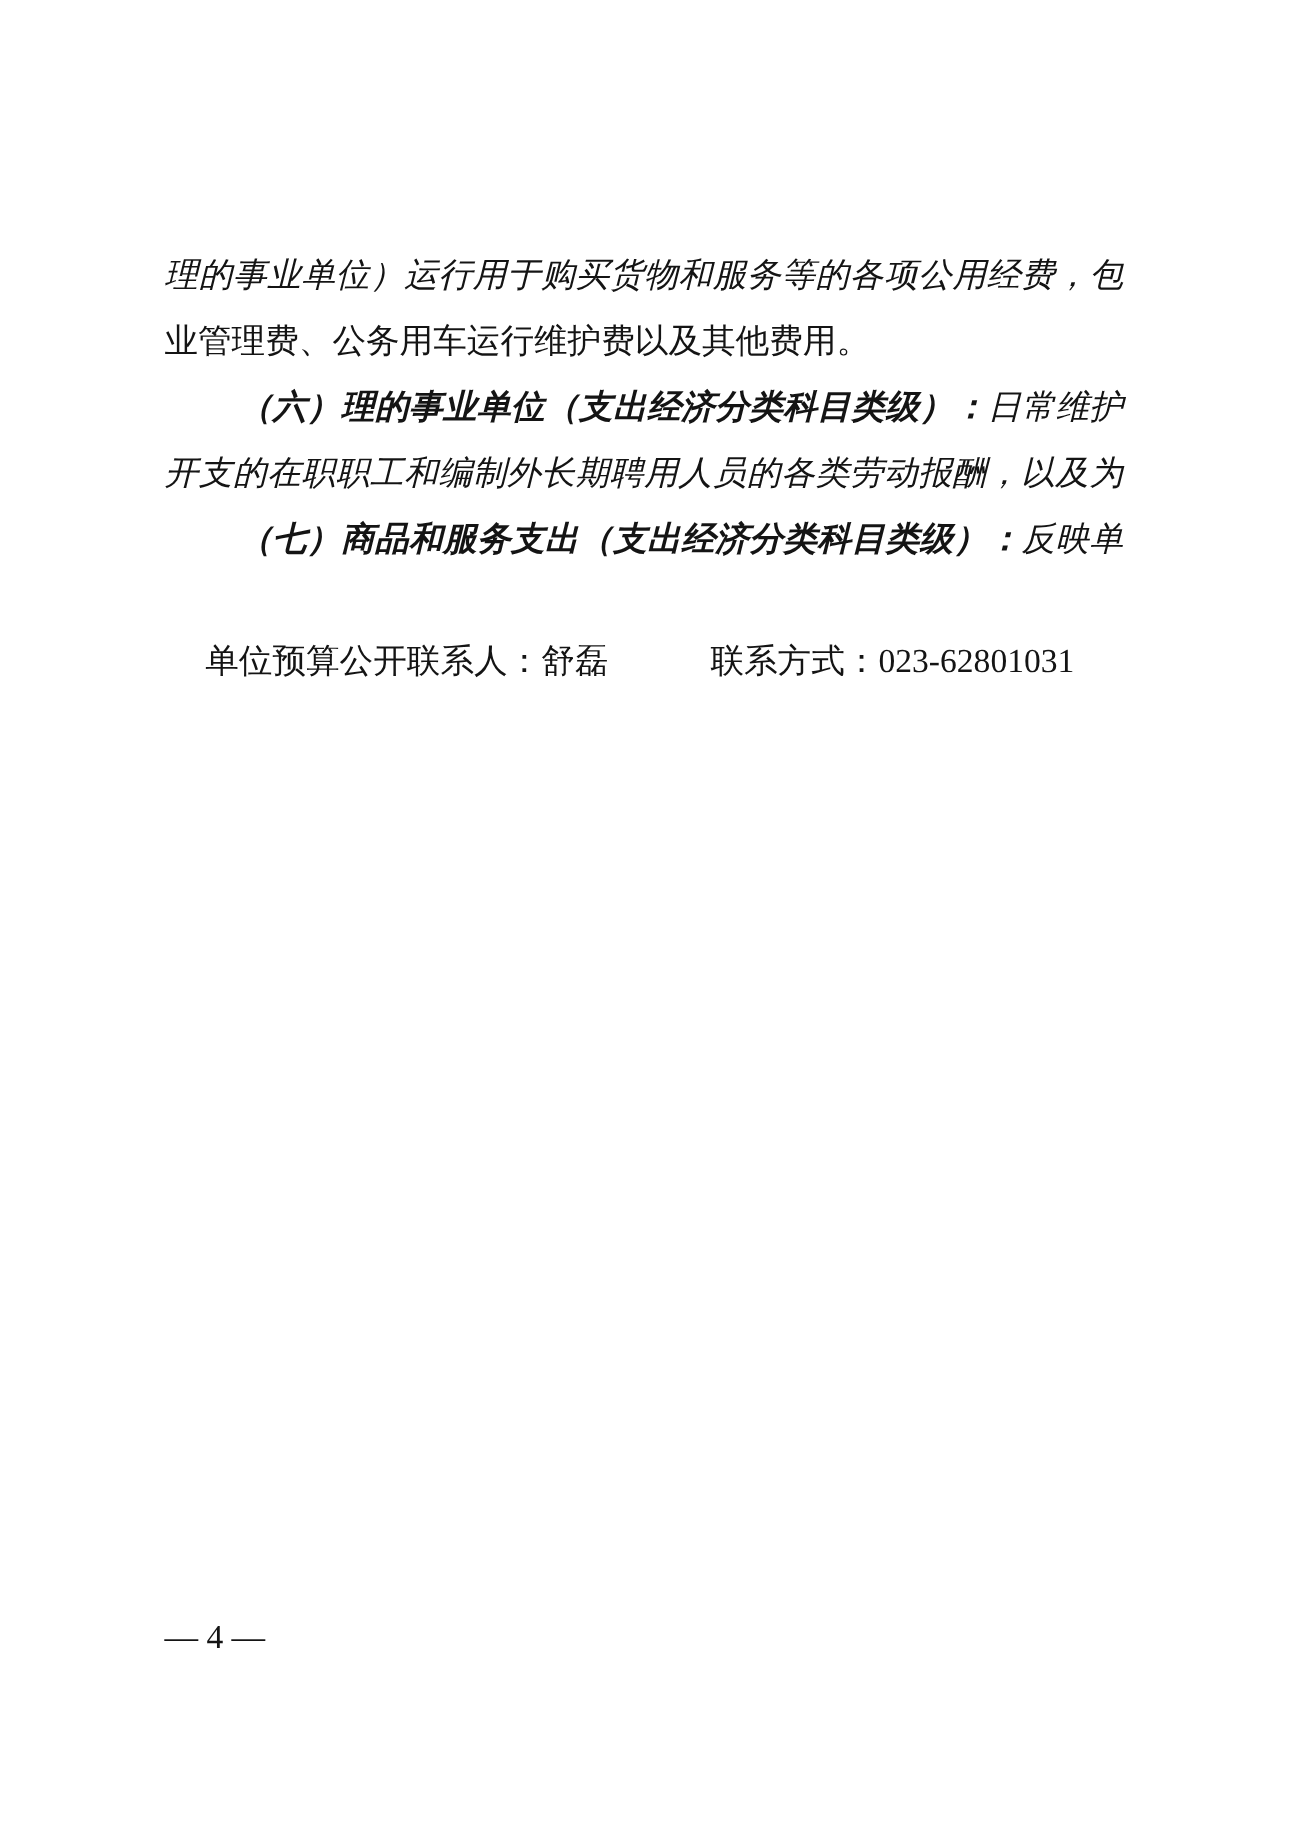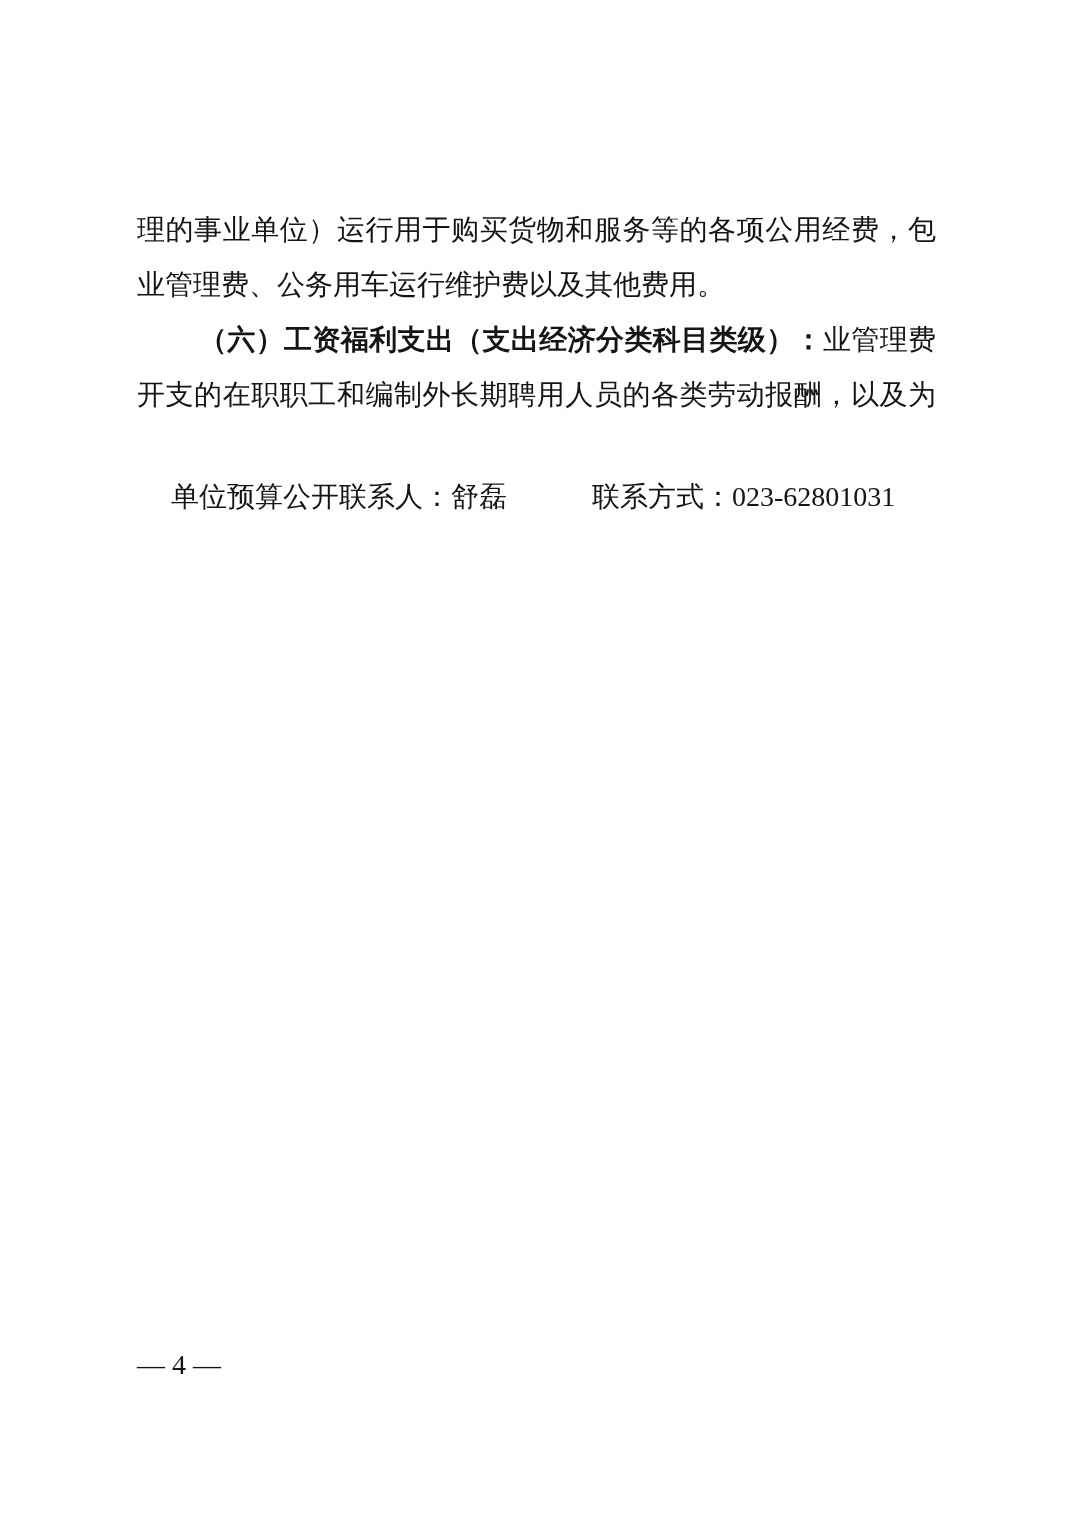--- a/index.html
+++ b/index.html
@@ -26,20 +26,21 @@
     letter-spacing: 0;
   }
   .line {
     height: 55px;
     text-align: justify;
     text-justify: inter-ideograph;
   }
   
   .fill {
     text-align-last: justify;
+    font-style: italic;
   }
   
   .end {
     text-align: right;
     text-align-last: left;
   }
   .indent2 {
     text-indent: 62px;
   }
   .heading-bold {
@@ -69,24 +70,27 @@
 <body>
 
 <div class="page">
 
   <div class="content">
 
     <div class="line fill">理的事业单位）运行用于购买货物和服务等的各项公用经费，包</div>
     <div class="line end">业管理费、公务用车运行维护费以及其他费用。</div>
 
     <div class="line fill indent2">
-      <span class="heading-bold">（六）工资福利支出（支出经济分类科目类级）：</span><span>业管理费</span>
+      <span class="heading-bold">（六）理的事业单位（支出经济分类科目类级）：</span><span>日常维护</span>
     </div>
     <div class="line fill">开支的在职职工和编制外长期聘用人员的各类劳动报酬，以及为</div>
 
+    <div class="line fill indent2">
+      <span class="heading-bold">（七）商品和服务支出（支出经济分类科目类级）：</span><span>反映单</span>
+    </div>
 
     <div class="line contact-line">
       <span>单位预算公开联系人：</span><span>舒磊</span><span class="contact-gap"></span><span>联系方式：</span><span>023-62801031</span>
     </div>
 
   </div>
 
   <div class="footer">— 4 —</div>
 
 </div>

